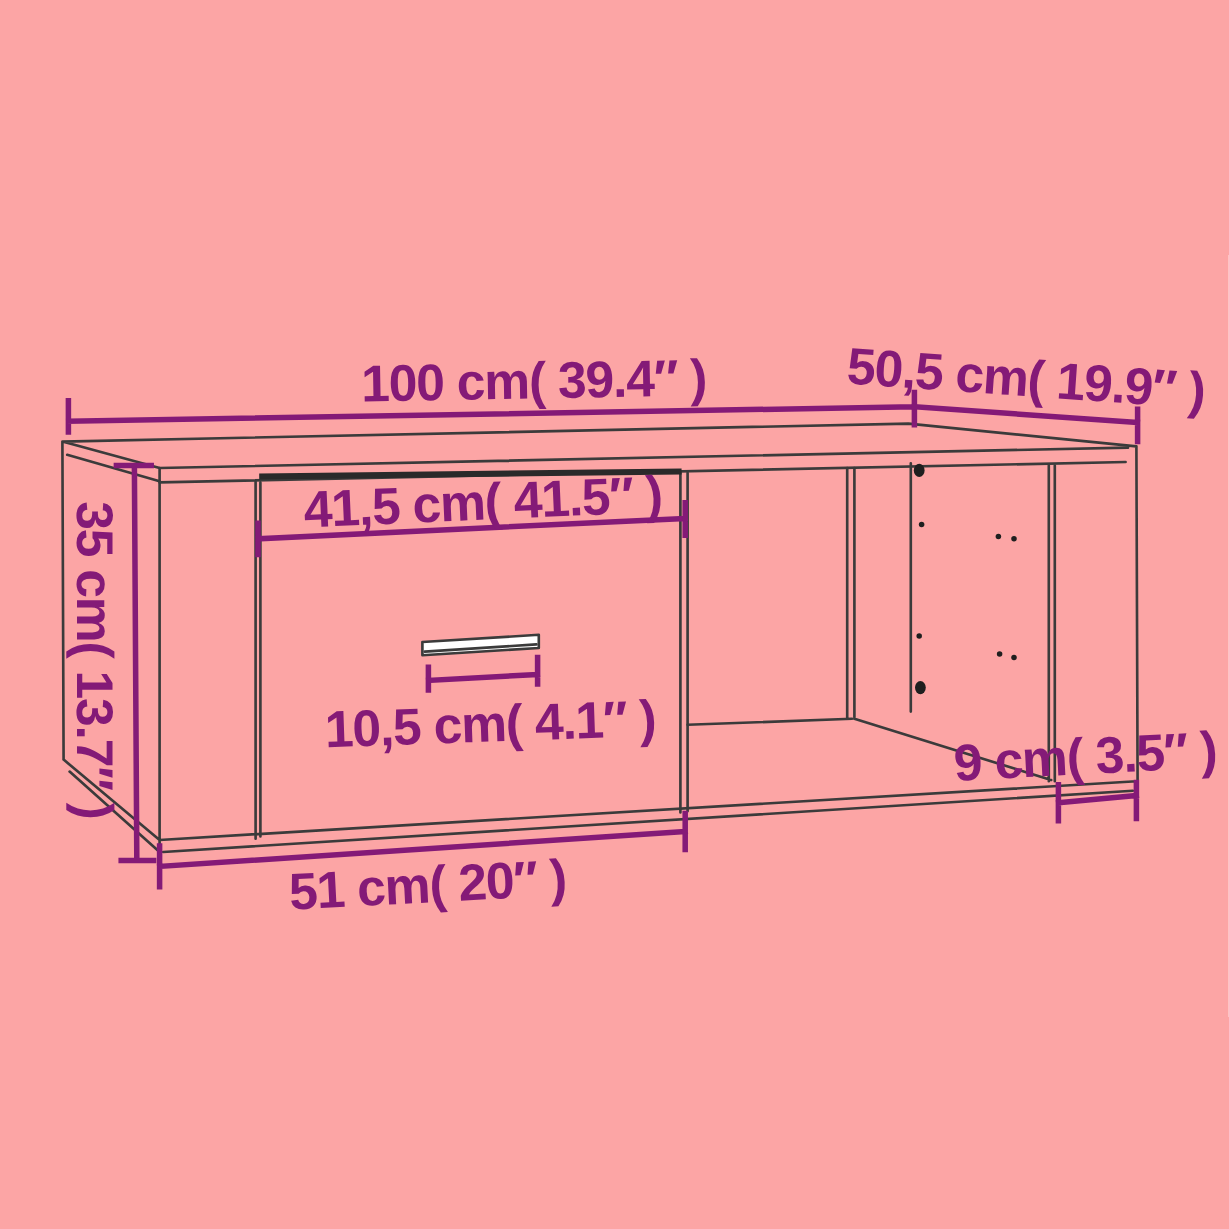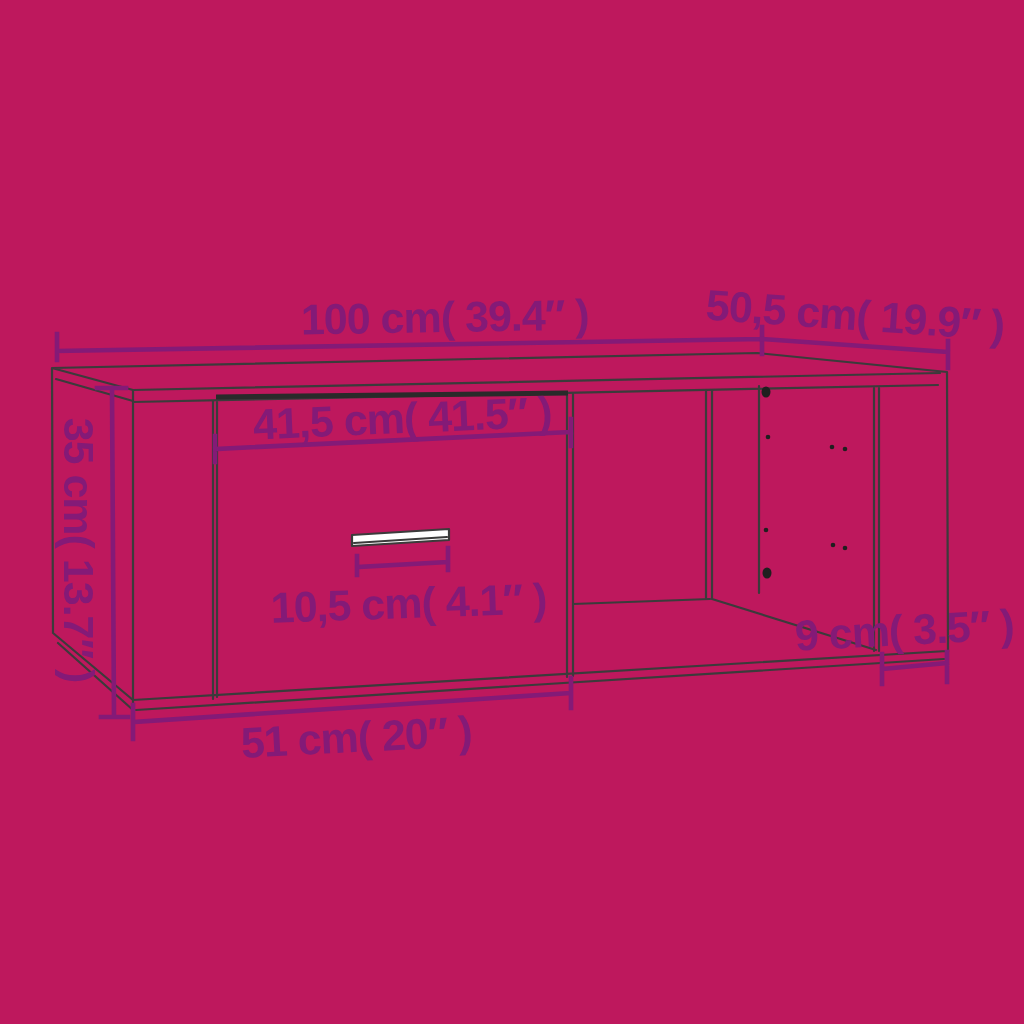--- a/index.html
+++ b/index.html
@@ -1,16 +1,16 @@
 <!DOCTYPE html>
 <html><head>
 <meta charset="utf-8">
 <style>
   html,body{margin:0;padding:0;background:#ffffff;}
-  .stage{position:relative;width:1024px;height:1024px;background:#be185d;overflow:hidden;}
+  .stage{position:relative;width:1024px;height:1024px;background:#fca5a5;overflow:hidden;}
   svg{display:block;width:1024px;height:1024px;}
   text{font-family:"Liberation Sans","DejaVu Sans",sans-serif;font-weight:bold;font-size:43px;letter-spacing:-1px;}
 </style>
 </head>
 <body>
 
 <div class="stage">
 <svg viewBox="0 0 1024 1024" xmlns="http://www.w3.org/2000/svg">
 
   <g fill="none" stroke-width="2.2" stroke-linecap="round" stroke-linejoin="round" stroke="#3b3b3b">

